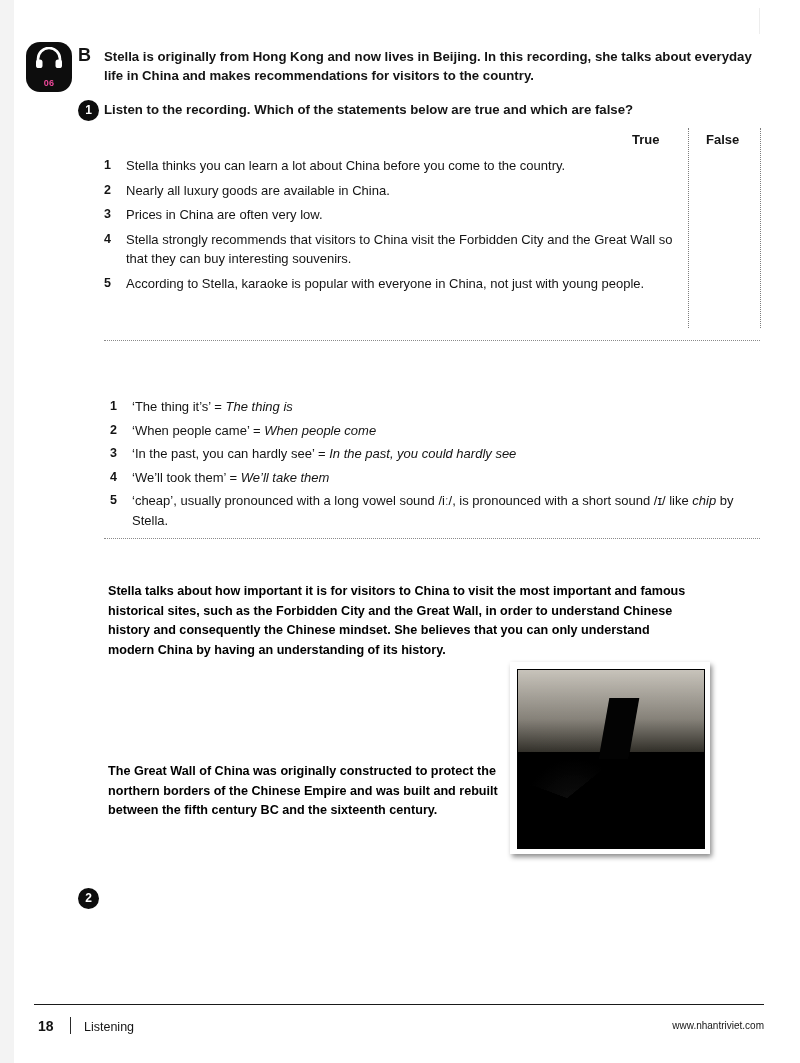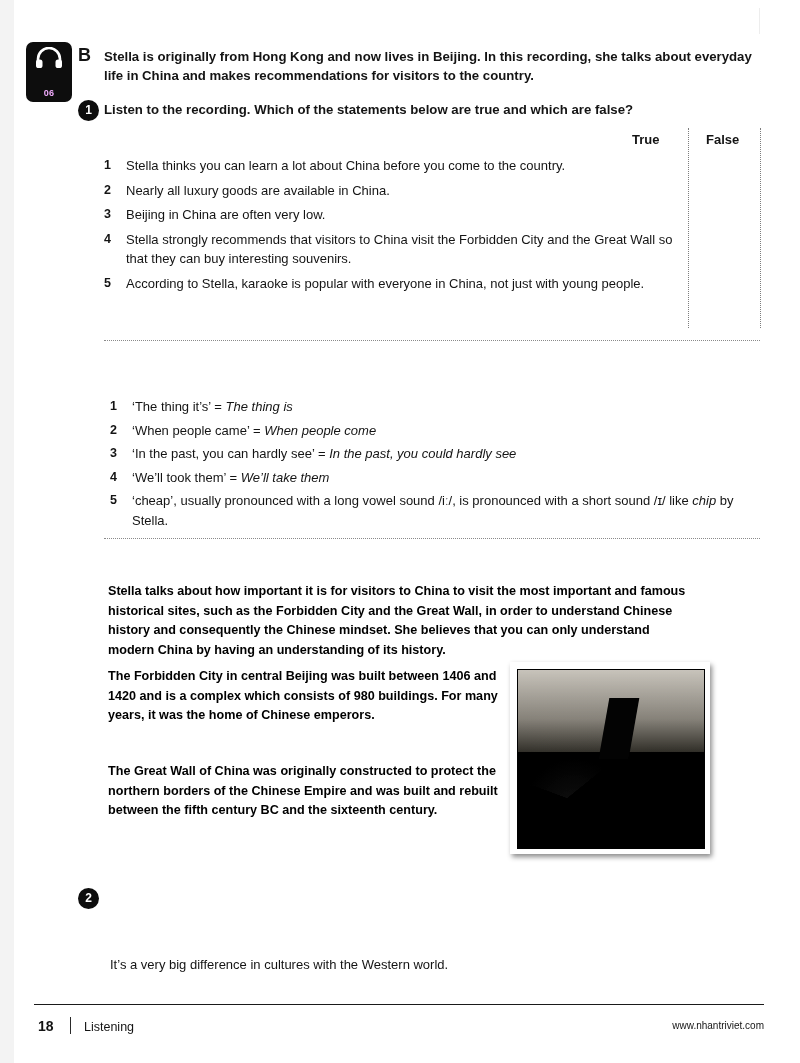--- a/index.html
+++ b/index.html
@@ -21,24 +21,24 @@
     width: 800px;
     height: 1063px;
   }
 
   
   .headphone-badge {
     position: absolute;
     left: 26px;
     top: 42px;
     width: 46px;
-    height: 60px;
-    border-radius: 7px;
+    height: 50px;
+    border-radius: 14px;
     background: #0d0d0d;
-    color: #f0abfc;
+    color: #ec4899;
   }
   .headphone-badge .hp-icon {
     position: absolute;
     left: 9px;
     top: 5px;
     width: 28px;
     height: 22px;
   }
   .headphone-badge .hp-num {
     position: absolute;
@@ -336,21 +336,21 @@
     <div class="st-item">
       <span class="st-num">1</span>
       <span>Stella thinks you can learn a lot about China before you come to the country.</span>
     </div>
     <div class="st-item">
       <span class="st-num">2</span>
       <span>Nearly all luxury goods are available in China.</span>
     </div>
     <div class="st-item">
       <span class="st-num">3</span>
-      <span>Beijing in China are often very low.</span>
+      <span>Prices in China are often very low.</span>
     </div>
     <div class="st-item">
       <span class="st-num">4</span>
       <span>Stella strongly recommends that visitors to China visit the Forbidden City and the Great Wall so that they can buy interesting souvenirs.</span>
     </div>
     <div class="st-item">
       <span class="st-num">5</span>
       <span>According to Stella, karaoke is popular with everyone in China, not just with young people.</span>
     </div>
   </div>
@@ -378,34 +378,32 @@
     <div class="ft-item">
       <span class="ft-num">5</span>
       <span>‘cheap’, usually pronounced with a long vowel sound /iː/, is pronounced with a short sound /ɪ/ like </span><i>chip</i><span> by Stella.</span>
     </div>
   </div>
 
   <div class="dot-rule bottom"></div>
 
   <div class="info-block">
     <div class="info-para p0">Stella talks about how important it is for visitors to China to visit the most important and famous historical sites, such as the Forbidden City and the Great Wall, in order to understand Chinese history and consequently the Chinese mindset. She believes that you can only understand modern China by having an understanding of its history.</div>
-    <div class="info-para p1">The Forbidden City in central Beijing was built between 1406 and 1420 and is a complex which consists of 980 buildings. For many years, it was the home of Chinese emperors.</div>
     <div class="info-para p2">The Great Wall of China was originally constructed to protect the northern borders of the Chinese Empire and was built and rebuilt between the fifth century BC and the sixteenth century.</div>
 
     <div class="info-photo">
       <div class="photo-inner">
         <div class="sky"></div>
         <div class="wall"></div>
         <div class="ridge r1"></div>
       </div>
     </div>
   </div>
 
   <div class="num-circle" style="left:78px; top:888px;">2</div>
-  <div class="task2-sentence">It’s a very big difference in cultures with the Western world.</div>
 
   <div class="footer-rule"></div>
   <div class="page-num">18</div>
   <div class="footer-div"></div>
   <div class="footer-label">Listening</div>
   <div class="footer-url">www.nhantriviet.com</div>
 
 </div>
 
 </body></html>

